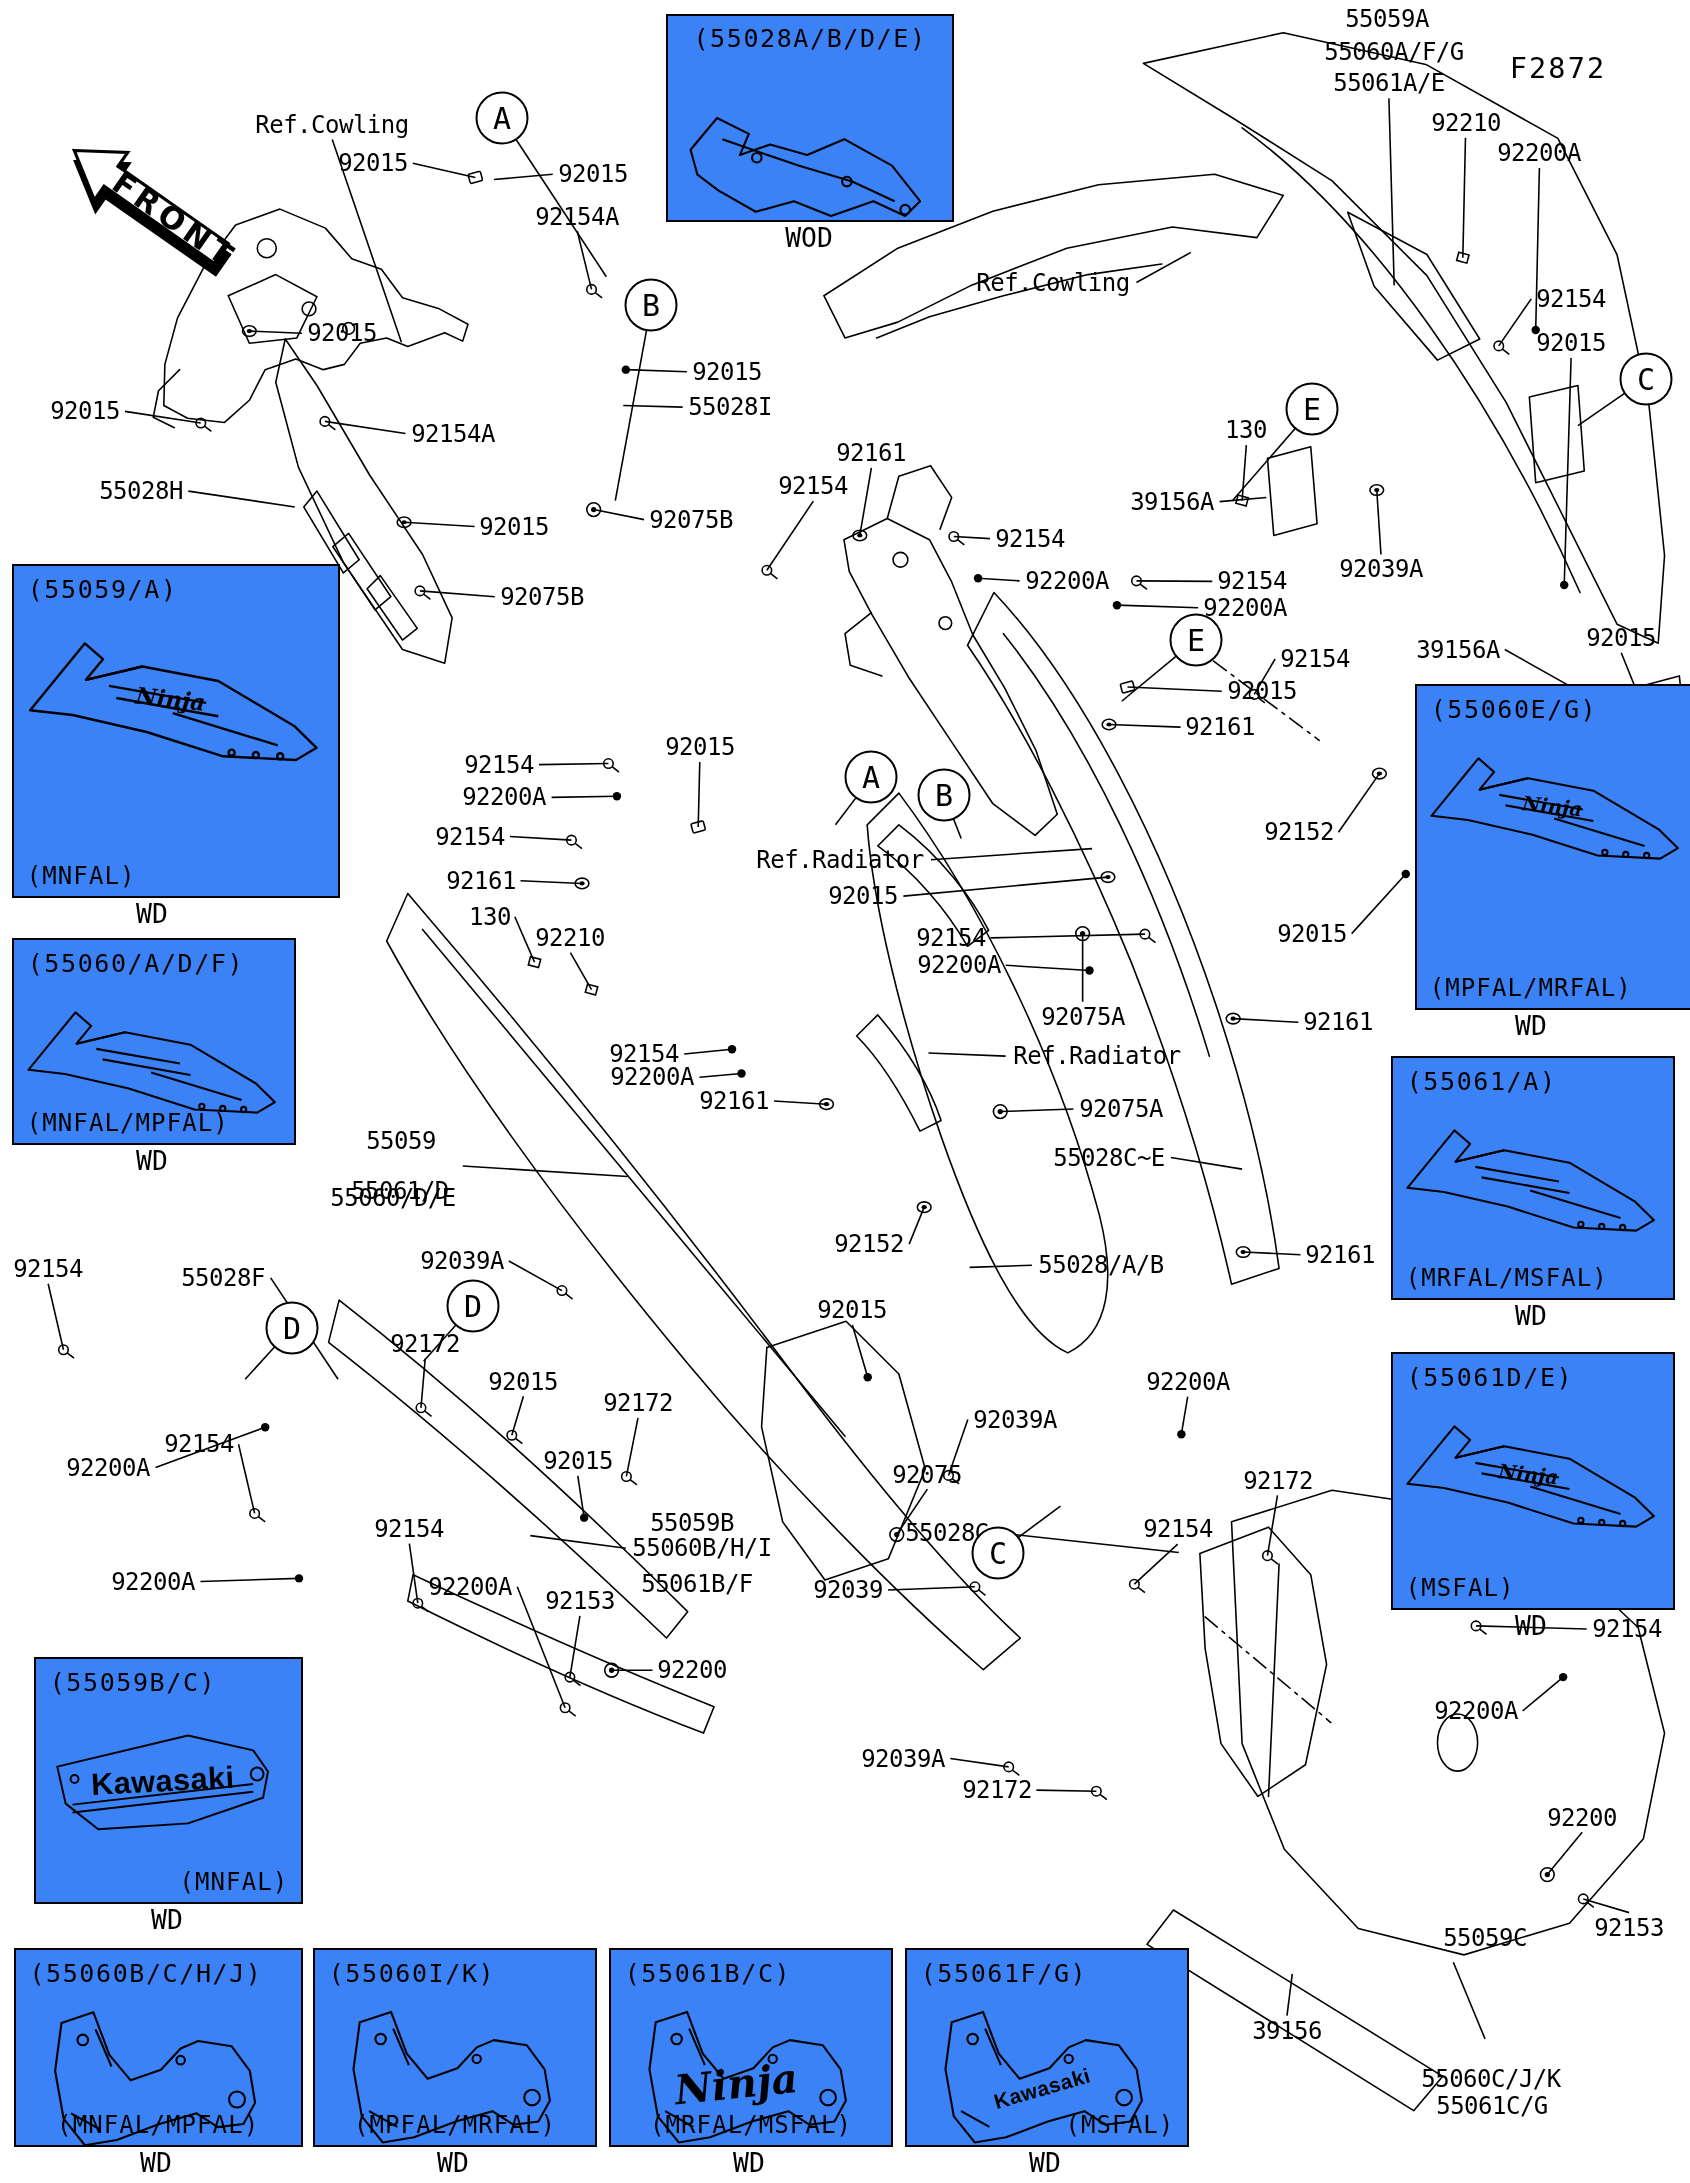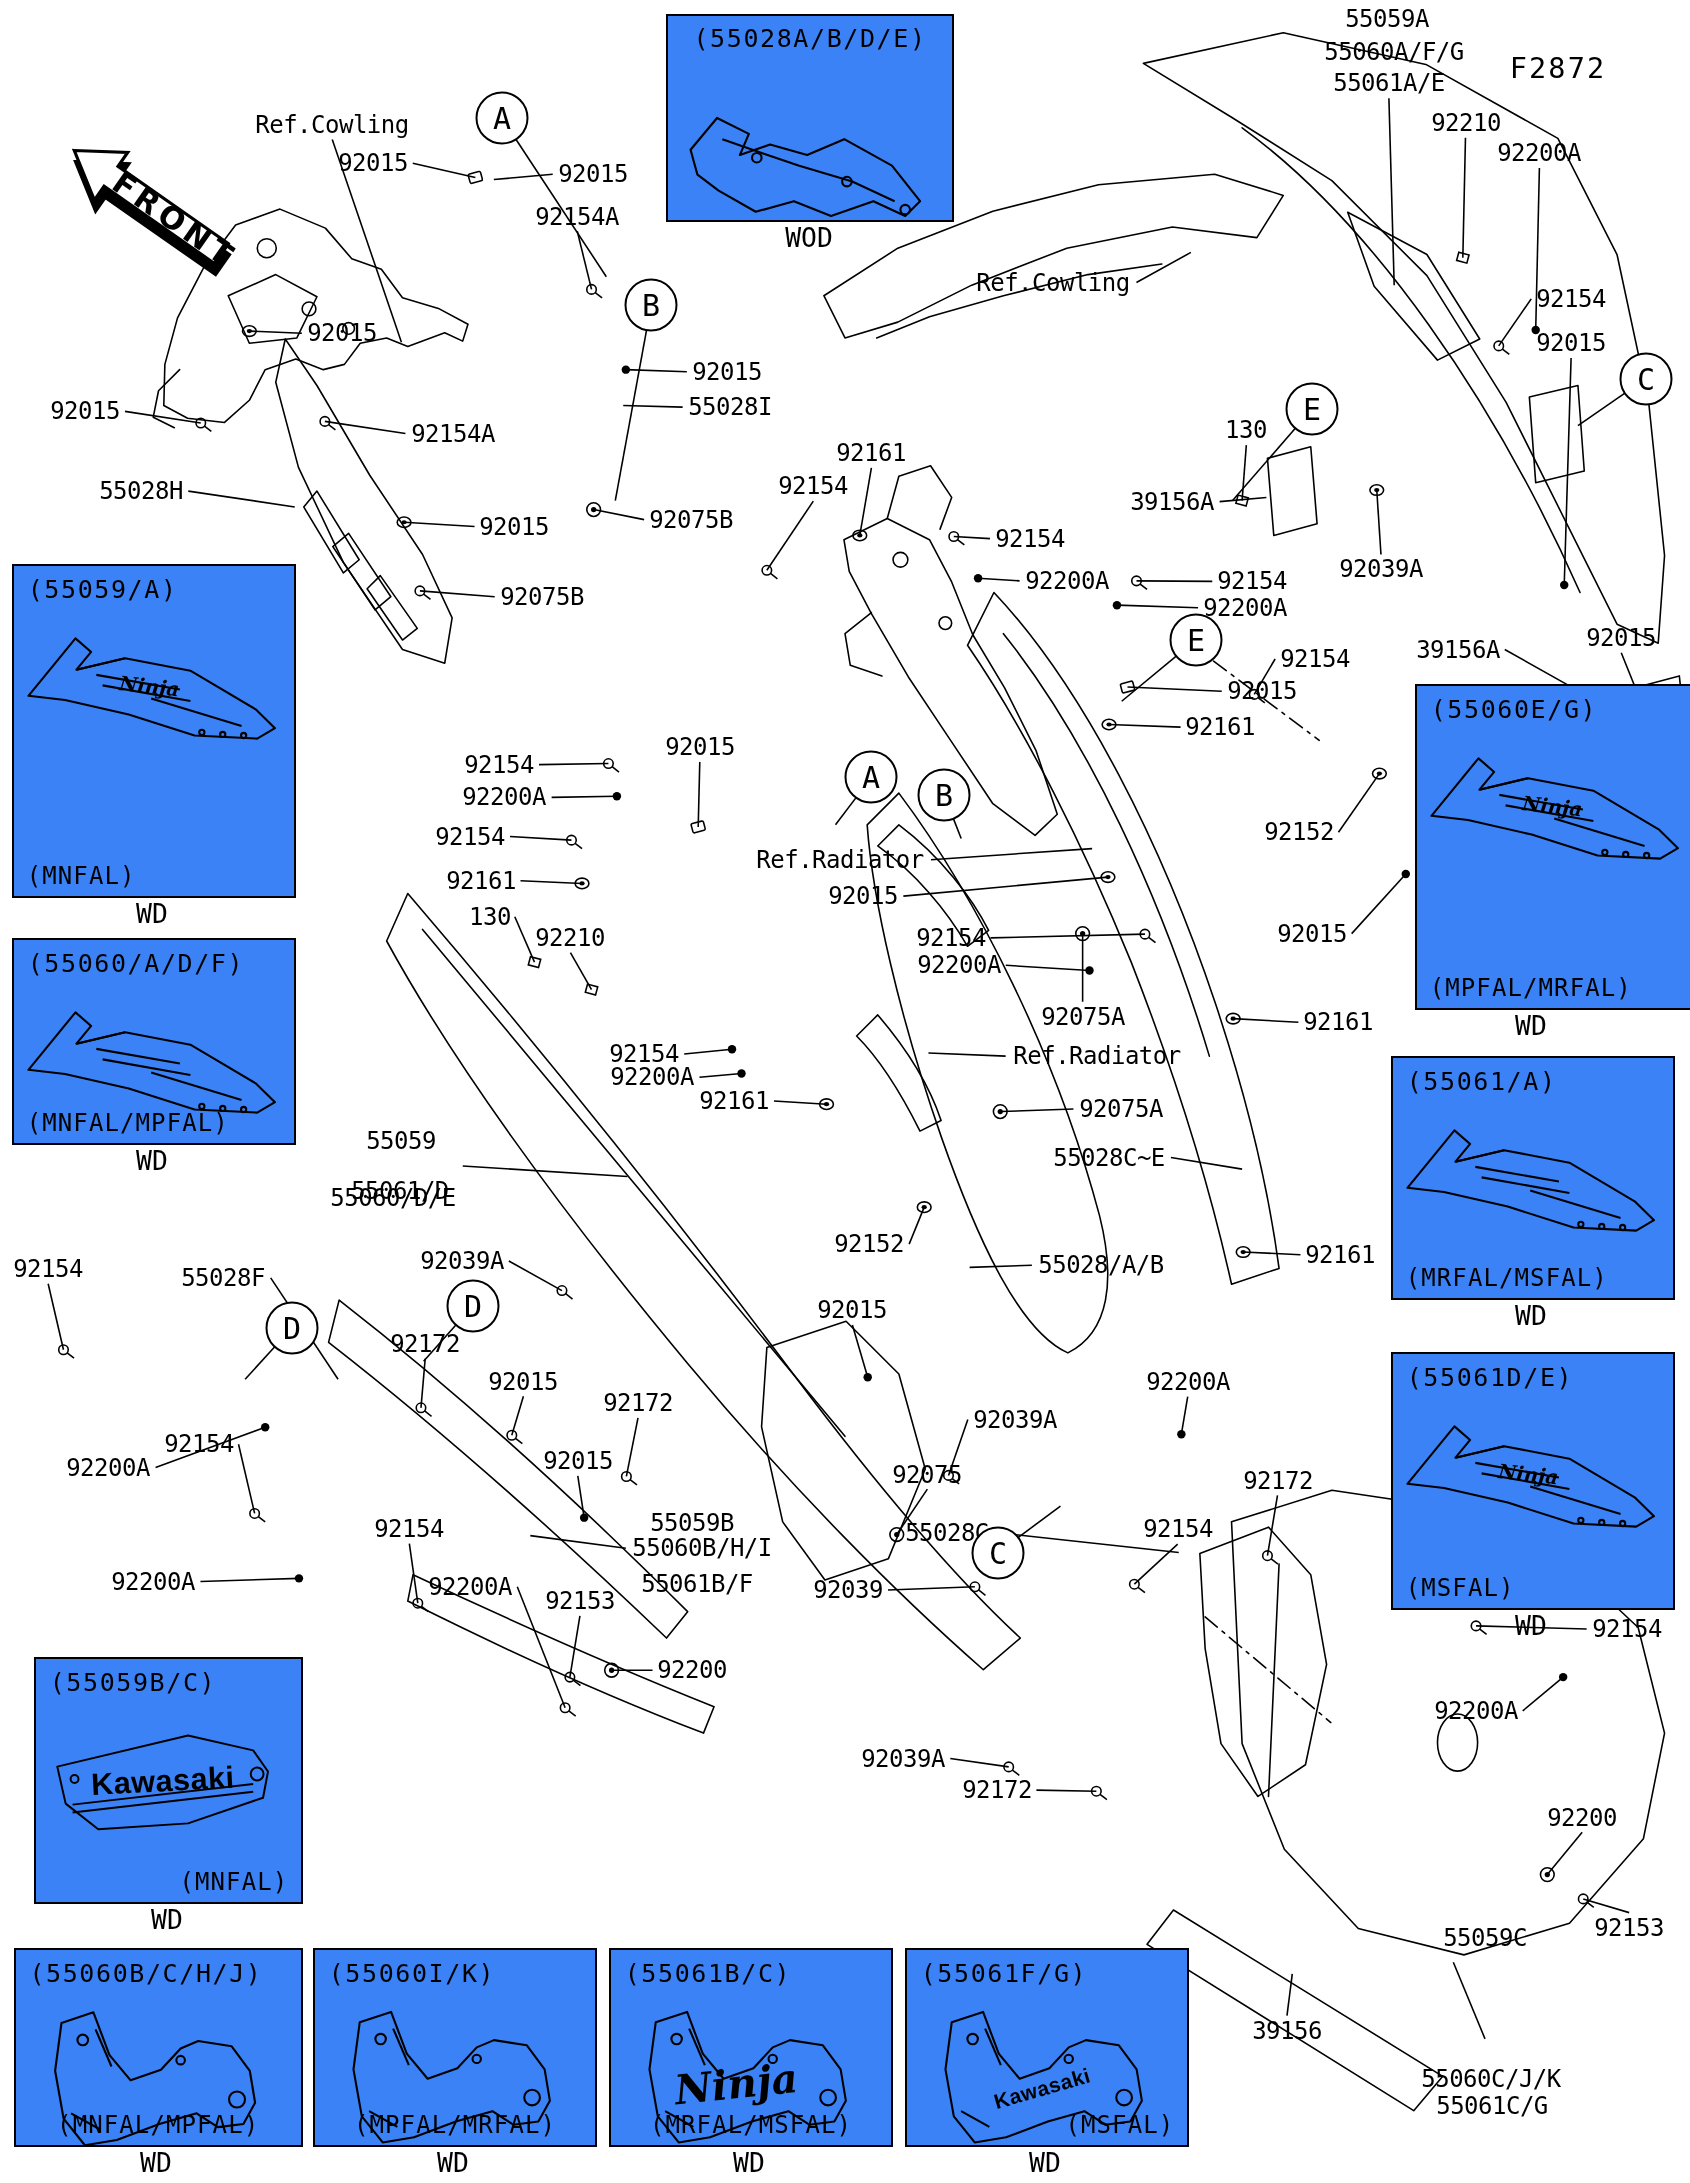--- a/index.html
+++ b/index.html
@@ -476,21 +476,21 @@
     <div class="circle-label" style="left: 473px; top: 1306px;">D</div>
   </div>
 <div id="box-layer">
     <div class="part-box" style="left: 666px; top: 13.7px; width: 284px; height: 204px;">
       <div class="pb-title tc">(55028A/B/D/E)</div>
       <svg class="pb-art" viewBox="0 0 520 320" preserveAspectRatio="xMidYMid meet">
         <use href="#sym-cover"></use>
       </svg>
     </div>
     <div class="pb-caption" style="left: 809px; top: 222px;">WOD</div>
-    <div class="part-box" style="left: 12px; top: 564px; width: 280px; height: 330px;">
+    <div class="part-box" style="left: 12px; top: 564px; width: 280px; height: 330px; padding-left: 44px;">
       <div class="pb-title">(55059/A)</div>
       <div class="pb-sub bl">(MNFAL)</div>
       <svg class="pb-art" viewBox="0 0 520 320" preserveAspectRatio="xMidYMid meet">
         <use href="#sym-wing"></use>
         <text class="logo-ninja" x="250" y="165" font-size="38" text-anchor="middle" transform="rotate(6 250 165)">Ninja</text>
       </svg>
     </div>
     <div class="pb-caption" style="left: 152px; top: 898px;">WD</div>
     <div class="part-box" style="left: 12px; top: 938px; width: 280px; height: 203px;">
       <div class="pb-title">(55060/A/D/F)</div>

